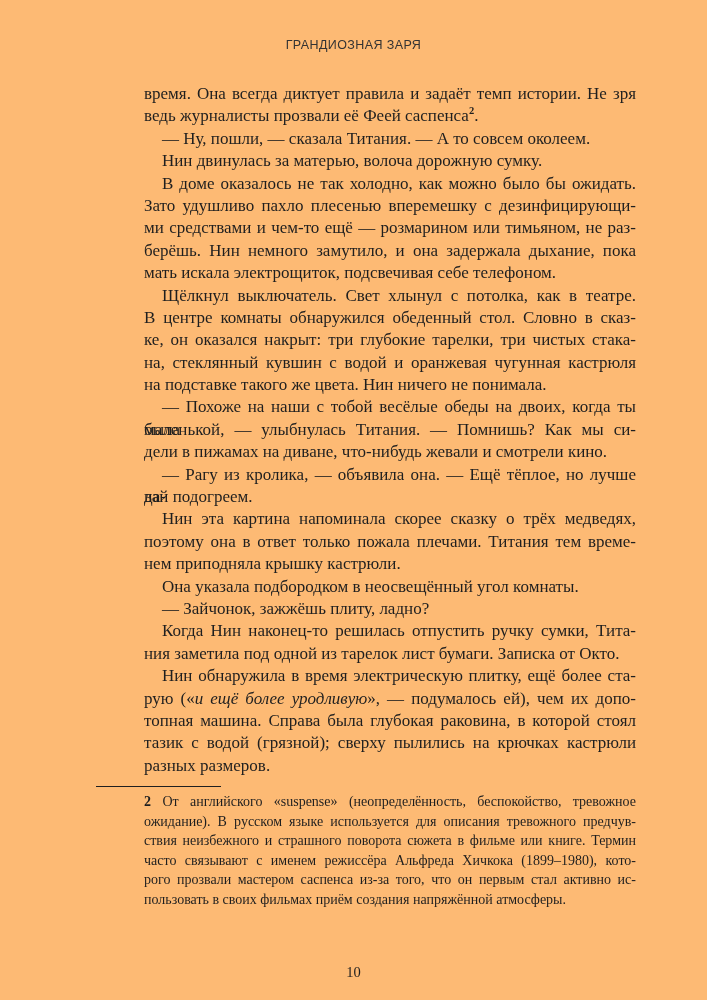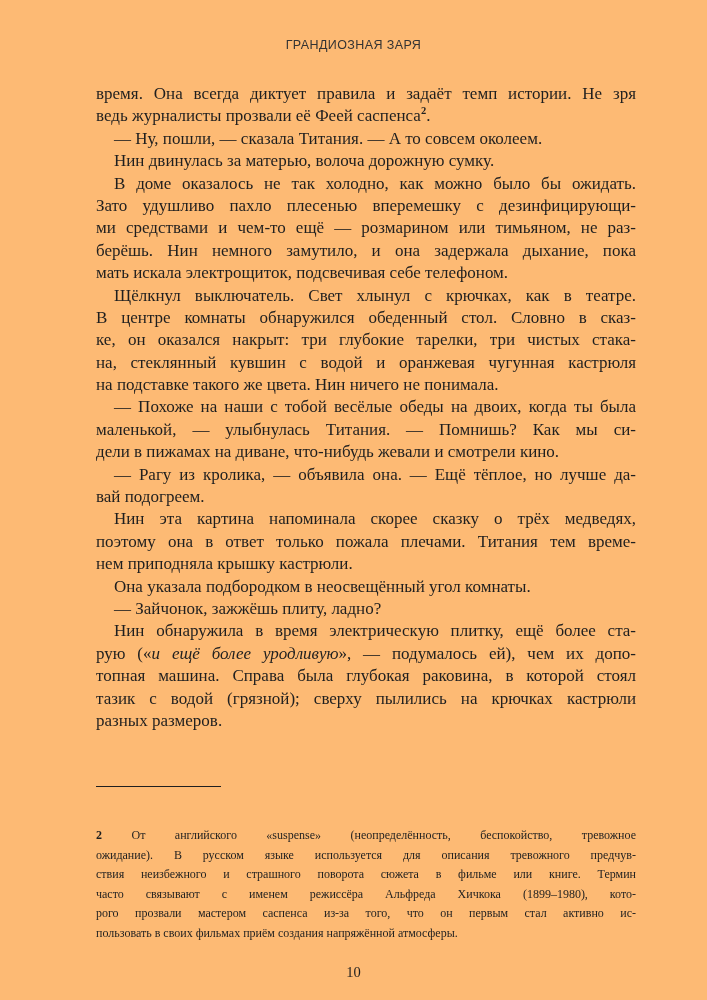--- a/index.html
+++ b/index.html
@@ -32,20 +32,21 @@
     font-size: 17px;
     line-height: 22.4px;
   }
   .para { margin: 0; padding: 0; }
   .line {
     text-align: justify;
     text-align-last: justify;
     height: 22.4px;
     overflow: visible;
     white-space: normal;
+    margin-left: 48px;
   }
   .line.final {
     text-align: left;
     text-align-last: left;
   }
   .line.ind { text-indent: 18px; }
   .line i { font-style: italic; font-family: Liberation Serif, serif; }
   .line b { font-weight: bold; }
   .line sup {
     font-size: 62%;
@@ -55,24 +56,24 @@
   }
   .footnote-sep {
     position: absolute;
     top: 786px;
     left: 96px;
     width: 125px;
     border-top: 1.5px solid #1f1f1f;
   }
   .footnote {
     position: absolute;
-    top: 826px;
+    top: 792px;
     left: 96px;
     width: 540px;
-    font-size: 12px;
+    font-size: 14px;
     line-height: 19.5px;
   }
   .footnote .line { height: 19.5px; }
   .page-number {
     position: absolute;
     top: 928px;
     left: 0;
     width: 100%;
     text-align: center;
     font-size: 14.5px;
@@ -98,21 +99,21 @@
         <div class="line final ind">Нин двинулась за матерью, волоча дорожную сумку.</div>
       </div>
       <div class="para">
         <div class="line ind">В доме оказалось не так холодно, как можно было бы ожидать.</div>
         <div class="line">Зато удушливо пахло плесенью вперемешку с дезинфицирующи-</div>
         <div class="line">ми средствами и чем-то ещё — розмарином или тимьяном, не раз-</div>
         <div class="line">берёшь. Нин немного замутило, и она задержала дыхание, пока</div>
         <div class="line final">мать искала электрощиток, подсвечивая себе телефоном.</div>
       </div>
       <div class="para">
-        <div class="line ind">Щёлкнул выключатель. Свет хлынул с крючках, как в театре.</div>
+        <div class="line ind">Щёлкнул выключатель. Свет хлынул с потолка, как в театре.</div>
         <div class="line">В центре комнаты обнаружился обеденный стол. Словно в сказ-</div>
         <div class="line">ке, он оказался накрыт: три глубокие тарелки, три чистых стака-</div>
         <div class="line">на, стеклянный кувшин с водой и оранжевая чугунная кастрюля</div>
         <div class="line final">на подставке такого же цвета. Нин ничего не понимала.</div>
       </div>
       <div class="para">
         <div class="line ind">— Похоже на наши с тобой весёлые обеды на двоих, когда ты была</div>
         <div class="line">маленькой, — улыбнулась Титания. — Помнишь? Как мы си-</div>
         <div class="line final">дели в пижамах на диване, что-нибудь жевали и смотрели кино.</div>
       </div>
@@ -125,20 +126,24 @@
         <div class="line">поэтому она в ответ только пожала плечами. Титания тем време-</div>
         <div class="line final">нем приподняла крышку кастрюли.</div>
       </div>
       <div class="para">
         <div class="line final ind">Она указала подбородком в неосвещённый угол комнаты.</div>
       </div>
       <div class="para">
         <div class="line final ind">— Зайчонок, зажжёшь плиту, ладно?</div>
       </div>
       <div class="para">
+        <div class="line ind">Когда Нин наконец-то решилась отпустить ручку сумки, Тита-</div>
+        <div class="line final">ния заметила под одной из тарелок лист бумаги. Записка от Окто.</div>
+      </div>
+      <div class="para">
         <div class="line ind">Нин обнаружила в время электрическую плитку, ещё более ста-</div>
         <div class="line">рую («<i>и ещё более уродливую</i>», — подумалось ей), чем их допо-</div>
         <div class="line">топная машина. Справа была глубокая раковина, в которой стоял</div>
         <div class="line">тазик с водой (грязной); сверху пылились на крючках кастрюли</div>
         <div class="line final">разных размеров.</div>
       </div>
     </div>
 
   <div class="footnote-sep"></div>
 

